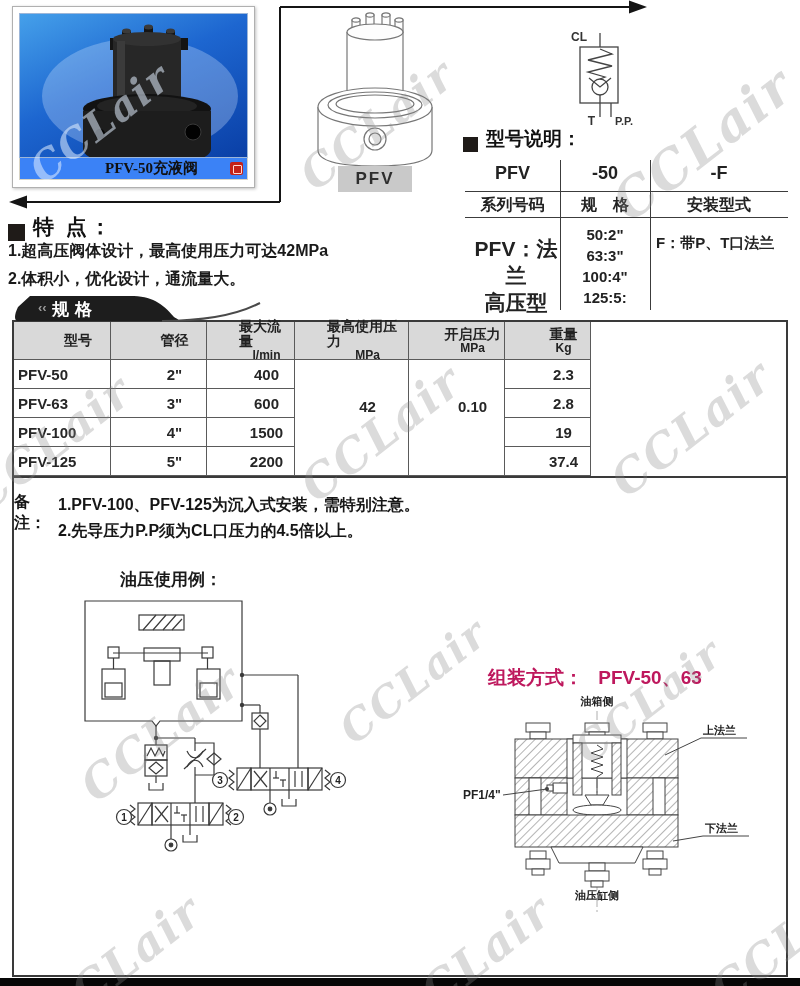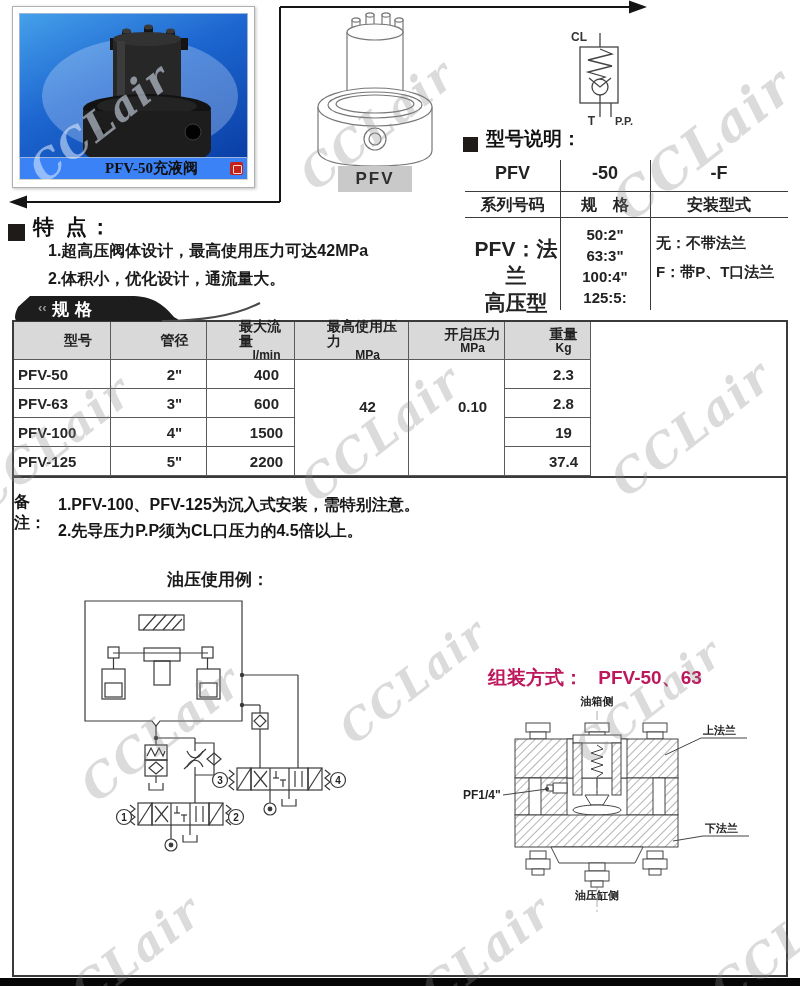--- a/index.html
+++ b/index.html
@@ -3,21 +3,21 @@
 <meta charset="utf-8">
 <style>
   * { margin:0; padding:0; box-sizing:border-box; }
   html,body { background:#e8e8e8; }
   #page {
     position:relative; width:800px; height:986px; margin:0 auto;
     background:#ffffff; overflow:hidden;
     font-family:"Liberation Sans", sans-serif; color:#1a1a1a;
   }
   .abs { position:absolute; }
-  .bold { font-weight:bold;margin-left:40px; }
+  .bold { font-weight:bold; }
   
   .wm {
     position:absolute; font:bold italic 46px "DejaVu Serif", serif;
     color:rgba(135,135,135,0.30); transform:rotate(-38deg);
     transform-origin:left top; letter-spacing:2px; white-space:nowrap;
     pointer-events:none; z-index:5;
   }
   .wm.light { color:rgba(225,238,255,0.55); font-size:40px; }
   
   .photo-frame {
@@ -187,21 +187,20 @@
     <div>PFV：法兰</div>
     <div>高压型</div>
   </div>
   <div class="mcell" style="left:560px;top:224px;width:90px;font-size:15px;line-height:21px">
     <div>50:2"</div>
     <div>63:3"</div>
     <div>100:4"</div>
     <div>125:5:</div>
   </div>
   <div class="mcell" style="left:656px;top:228px;width:134px;text-align:left;font-size:15px;line-height:29px">
-    <div>无：不带法兰</div>
     <div>F：带P、T口法兰</div>
   </div>
 
   <div class="sec-head" style="left:8px;top:213px">
     <span class="sq" style="width:17px;height:17px"></span>
     <span class="head-txt" style="font-size:21px;letter-spacing:3px">特 点：</span>
   </div>
   <div class="abs bold" style="left:8px;top:241px;font-size:16px;z-index:2">1.超高压阀体设计，最高使用压力可达42MPa</div>
   <div class="abs bold" style="left:8px;top:269px;font-size:16px;z-index:2">2.体积小，优化设计，通流量大。</div>
 
@@ -265,21 +264,21 @@
   <div class="divider" style="left:14px;top:476px;width:772px;height:2px"></div>
 
   <div class="abs notes">
     <div class="lbl">备注：</div>
     <div>
       <div class="ln">1.PFV-100、PFV-125为沉入式安装，需特别注意。</div>
       <div class="ln">2.先导压力P.P须为CL口压力的4.5倍以上。</div>
     </div>
   </div>
 
-  <div class="abs bold" style="left:127px;top:568px;font-size:17px;z-index:2">油压使用例：</div>
+  <div class="abs bold" style="left:120px;top:568px;font-size:17px;z-index:2">油压使用例：</div>
 
   <svg class="abs" style="left:60px;top:593px;z-index:2" width="370" height="265" viewBox="0 0 370 265">
     <g stroke="#3a3a3a" stroke-width="1.2" fill="none">
 
       <path d="M25,8 H182 V128 H100 L96,133 L92,128 H25 Z"></path>
 
       <rect x="79" y="22" width="45" height="15"></rect>
       <path d="M83,37 L96,22 M93,37 L106,22 M103,37 L116,22 M112,37 L122,26"></path>
 
       <rect x="84" y="55" width="36" height="13"></rect>

